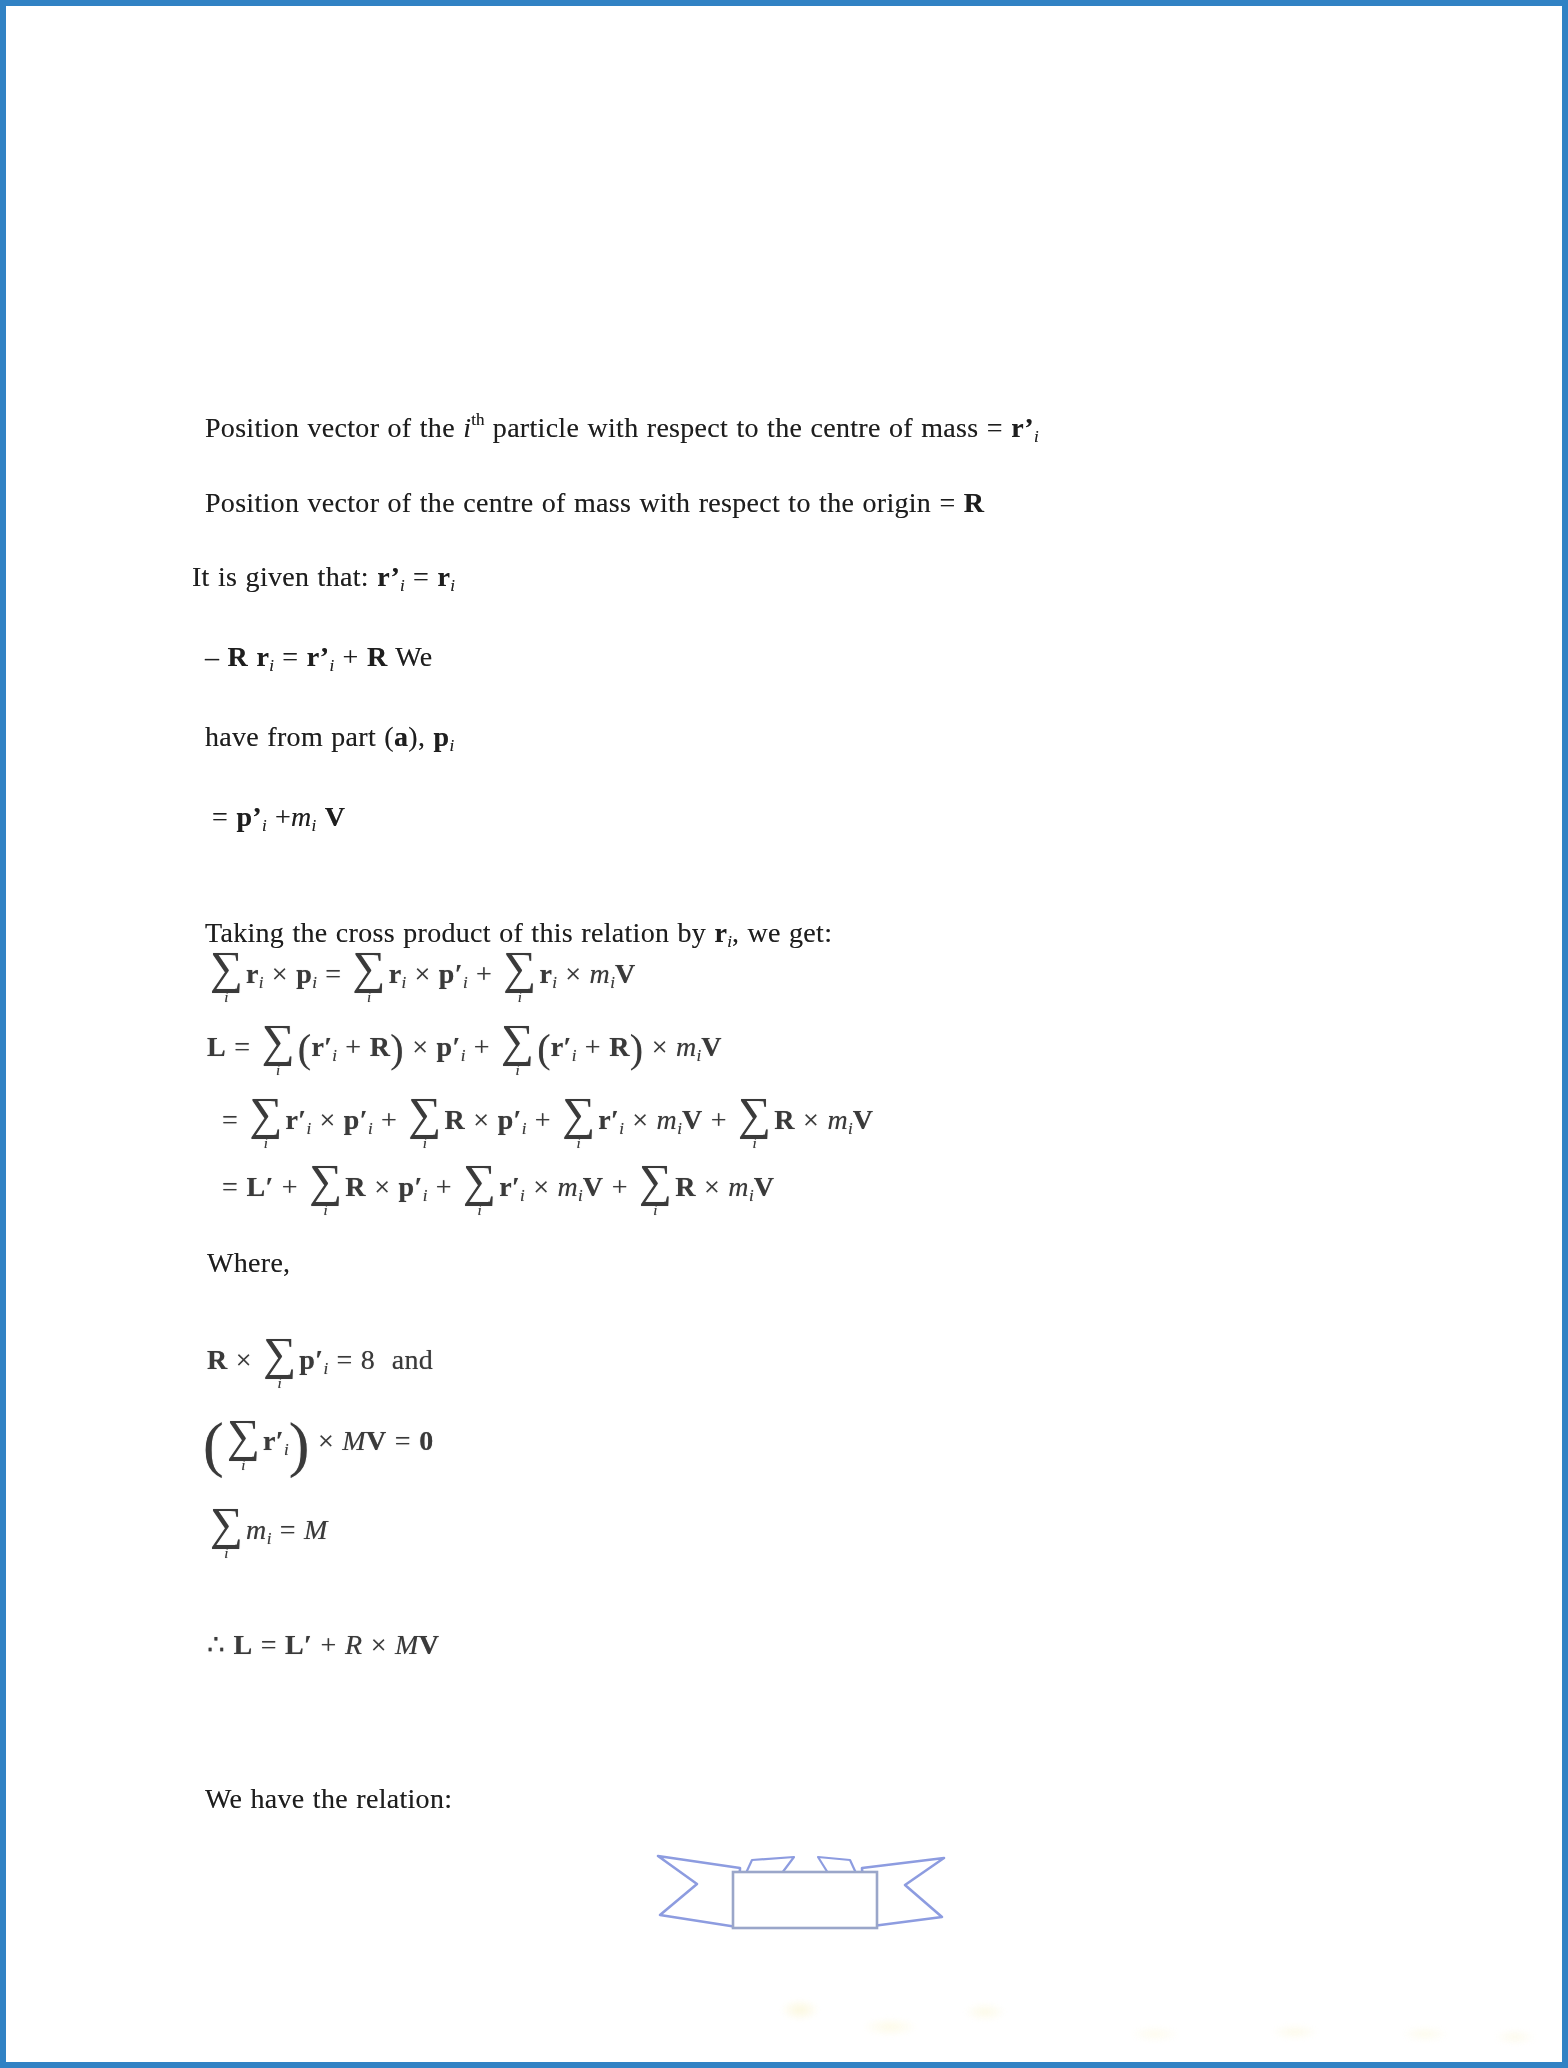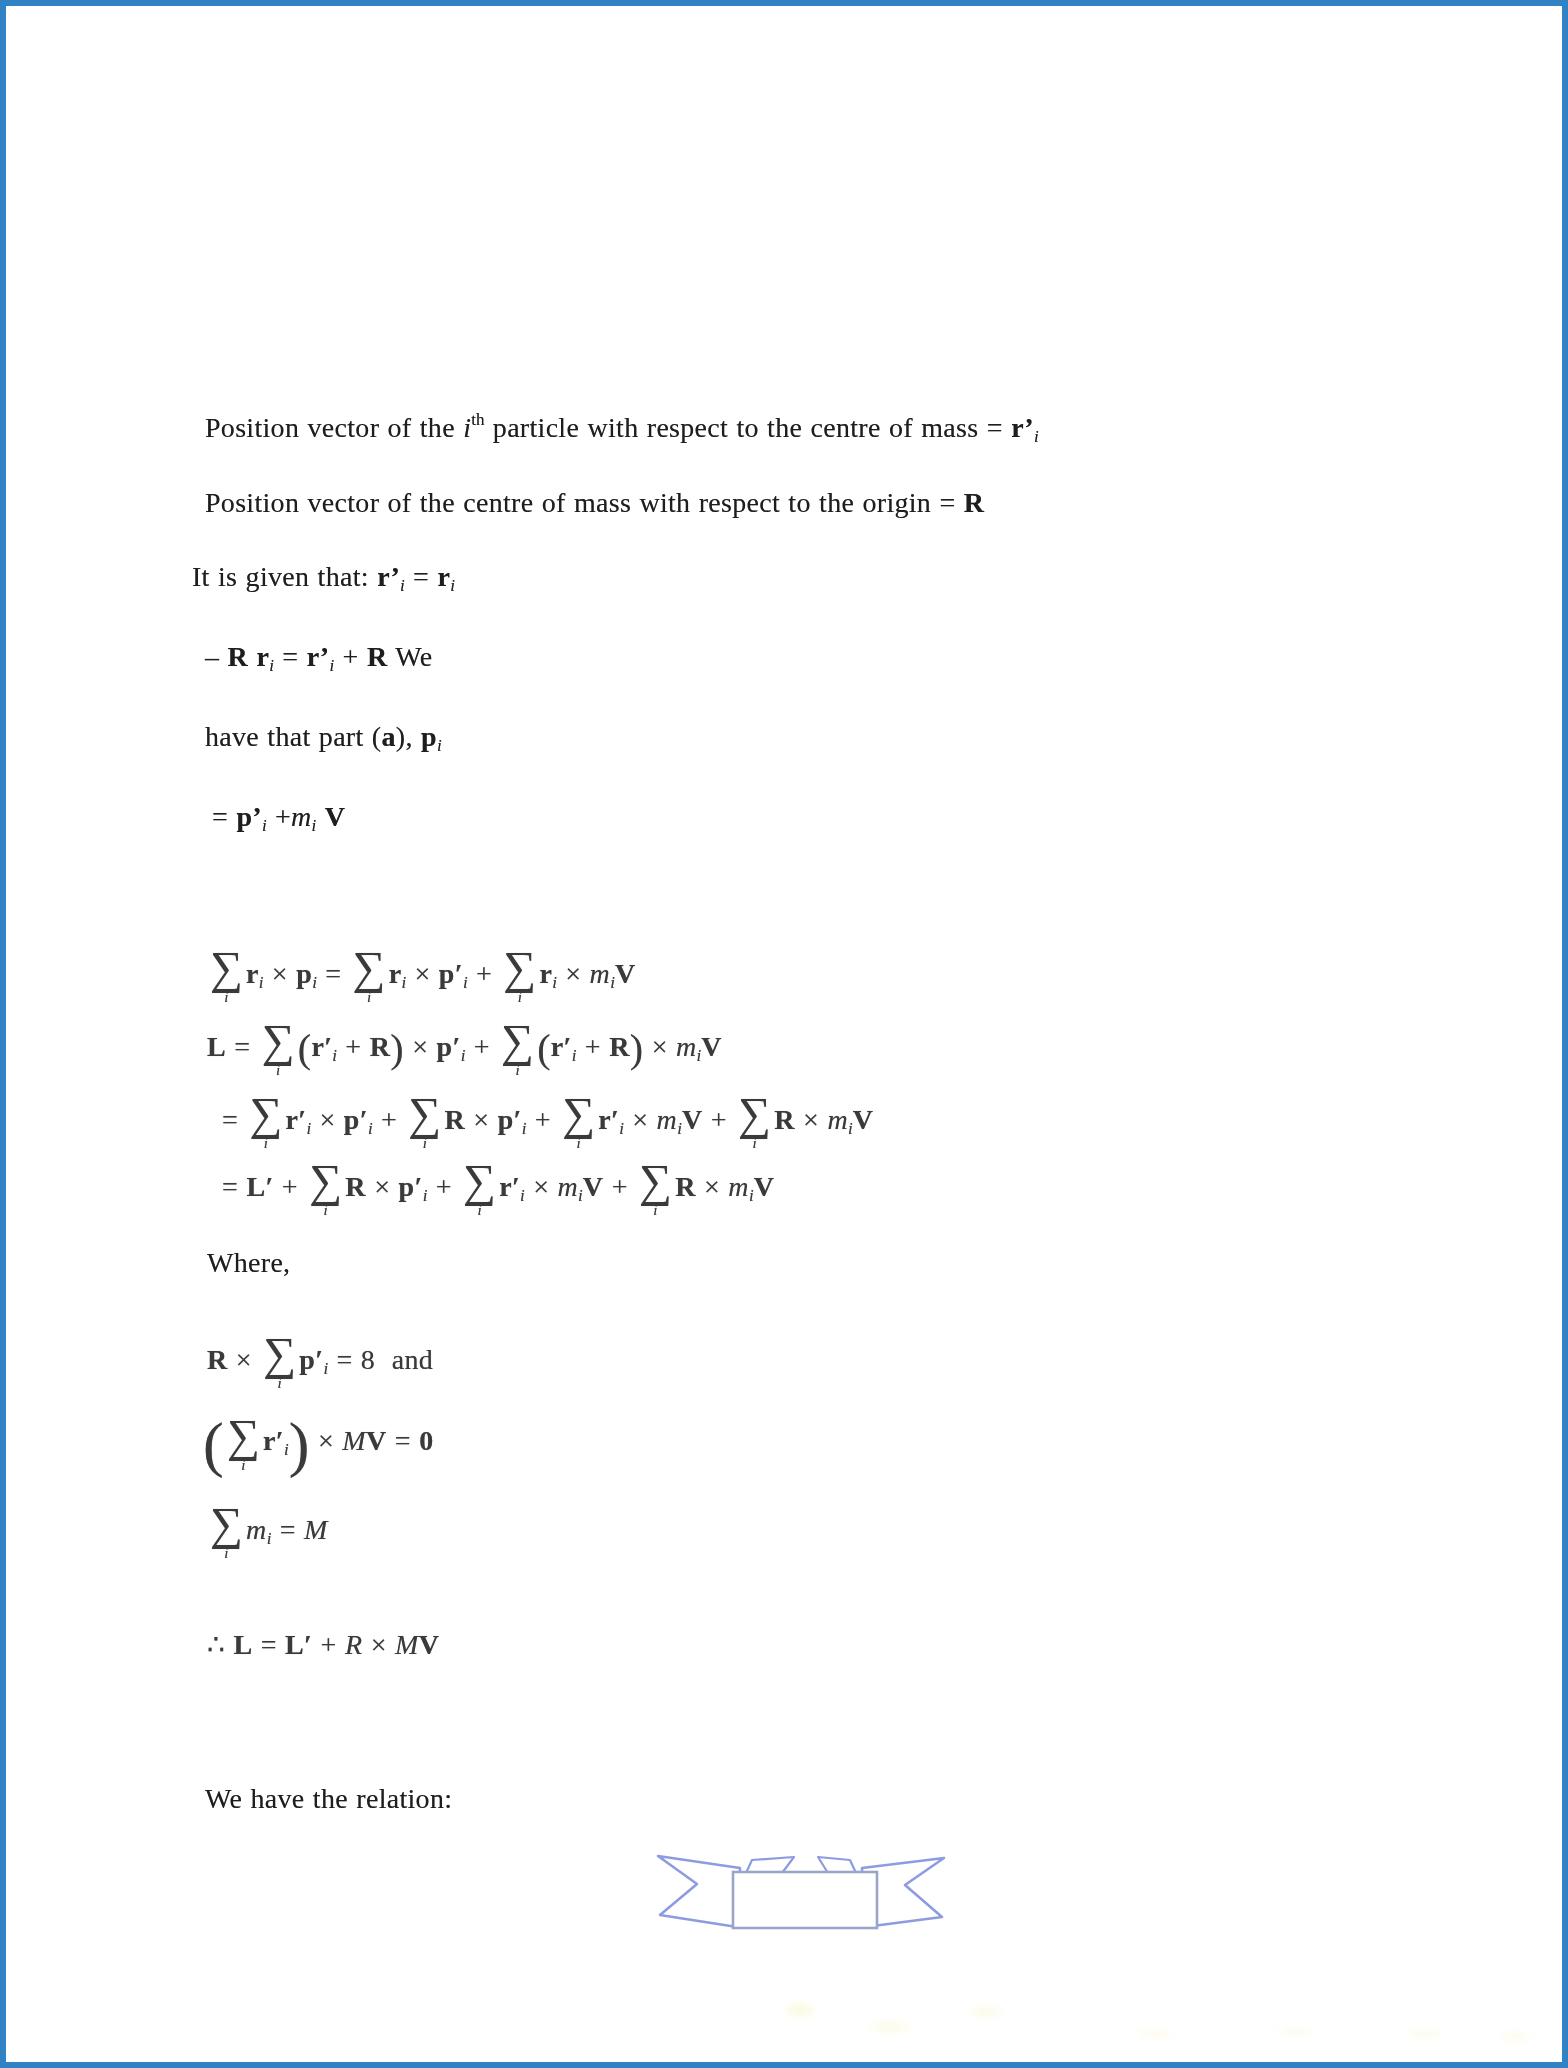--- a/index.html
+++ b/index.html
@@ -46,22 +46,23 @@
 </head>
 <body>
 
 <div class="page">
   <div class="frame"></div>
 
   <div class="line" style="left:205px;top:486px"><span class="t-n">Position vector of the centre of mass with respect to the origin = </span><span class="t-b">R</span></div>
   <div class="line" style="left:205px;top:403px"><span class="t-n">Position vector of the </span><span class="t-i">i</span><span class="t-sup">th</span><span class="t-n"> particle with respect to the centre of mass = </span><span class="t-b">r’</span><span class="t-sub">i</span></div>
   <div class="line" style="left:192px;top:560px"><span class="t-n">It is given that: </span><span class="t-b">r’</span><span class="t-sub">i</span><span class="t-n"> = </span><span class="t-b">r</span><span class="t-sub">i</span></div>
   <div class="line" style="left:205px;top:640px"><span class="t-n">– </span><span class="t-b">R</span><span class="t-n"> </span><span class="t-b">r</span><span class="t-sub">i</span><span class="t-n"> = </span><span class="t-b">r’</span><span class="t-sub">i</span><span class="t-n"> + </span><span class="t-b">R</span><span class="t-n"> We</span></div>
-  <div class="line" style="left:205px;top:720px"><span class="t-n">have that part (</span><span class="t-b">a</span><span class="t-n">), </span><span class="t-b">p</span><span class="t-sub">i</span></div>
+  <div class="line" style="left:205px;top:720px"><span class="t-n">have from part (</span><span class="t-b">a</span><span class="t-n">), </span><span class="t-b">p</span><span class="t-sub">i</span></div>
   <div class="line" style="left:212px;top:800px"><span class="t-n">= </span><span class="t-b">p’</span><span class="t-sub">i</span><span class="t-n"> +</span><span class="t-i">m</span><span class="t-sub">i</span><span class="t-n"> </span><span class="t-b">V</span></div>
+  <div class="line" style="left:205px;top:916px"><span class="t-n">Taking the cross product of this relation by </span><span class="t-b">r</span><span class="t-sub">i</span><span class="t-n">, we get:</span></div>
 
   <div class="line eq" style="left:207px;top:947px"><span class="sum"><span class="sg">∑</span><span class="si">i</span></span><span class="t-b">r</span><span class="t-sub">i</span><span class="t-n"> × </span><span class="t-b">p</span><span class="t-sub">i</span><span class="t-n"> = </span><span class="sum"><span class="sg">∑</span><span class="si">i</span></span><span class="t-b">r</span><span class="t-sub">i</span><span class="t-n"> × </span><span class="t-b">p′</span><span class="t-sub">i</span><span class="t-n"> + </span><span class="sum"><span class="sg">∑</span><span class="si">i</span></span><span class="t-b">r</span><span class="t-sub">i</span><span class="t-n"> × </span><span class="t-i">m</span><span class="t-sub">i</span><span class="t-b">V</span></div>
   <div class="line eq" style="left:207px;top:1020px"><span class="t-b">L</span><span class="t-n"> = </span><span class="sum"><span class="sg">∑</span><span class="si">i</span></span><span class="t-big">(</span><span class="t-b">r′</span><span class="t-sub">i</span><span class="t-n"> + </span><span class="t-b">R</span><span class="t-big">)</span><span class="t-n"> × </span><span class="t-b">p′</span><span class="t-sub">i</span><span class="t-n"> + </span><span class="sum"><span class="sg">∑</span><span class="si">i</span></span><span class="t-big">(</span><span class="t-b">r′</span><span class="t-sub">i</span><span class="t-n"> + </span><span class="t-b">R</span><span class="t-big">)</span><span class="t-n"> × </span><span class="t-i">m</span><span class="t-sub">i</span><span class="t-b">V</span></div>
   <div class="line eq" style="left:222px;top:1093px"><span class="t-n">= </span><span class="sum"><span class="sg">∑</span><span class="si">i</span></span><span class="t-b">r′</span><span class="t-sub">i</span><span class="t-n"> × </span><span class="t-b">p′</span><span class="t-sub">i</span><span class="t-n"> + </span><span class="sum"><span class="sg">∑</span><span class="si">i</span></span><span class="t-b">R</span><span class="t-n"> × </span><span class="t-b">p′</span><span class="t-sub">i</span><span class="t-n"> + </span><span class="sum"><span class="sg">∑</span><span class="si">i</span></span><span class="t-b">r′</span><span class="t-sub">i</span><span class="t-n"> × </span><span class="t-i">m</span><span class="t-sub">i</span><span class="t-b">V</span><span class="t-n"> + </span><span class="sum"><span class="sg">∑</span><span class="si">i</span></span><span class="t-b">R</span><span class="t-n"> × </span><span class="t-i">m</span><span class="t-sub">i</span><span class="t-b">V</span></div>
   <div class="line eq" style="left:222px;top:1160px"><span class="t-n">= </span><span class="t-b">L′</span><span class="t-n"> + </span><span class="sum"><span class="sg">∑</span><span class="si">i</span></span><span class="t-b">R</span><span class="t-n"> × </span><span class="t-b">p′</span><span class="t-sub">i</span><span class="t-n"> + </span><span class="sum"><span class="sg">∑</span><span class="si">i</span></span><span class="t-b">r′</span><span class="t-sub">i</span><span class="t-n"> × </span><span class="t-i">m</span><span class="t-sub">i</span><span class="t-b">V</span><span class="t-n"> + </span><span class="sum"><span class="sg">∑</span><span class="si">i</span></span><span class="t-b">R</span><span class="t-n"> × </span><span class="t-i">m</span><span class="t-sub">i</span><span class="t-b">V</span></div>
 
   <div class="line" style="left:207px;top:1246px"><span class="t-n">Where,</span></div>
 
   <div class="line eq" style="left:207px;top:1333px"><span class="t-b">R</span><span class="t-n"> × </span><span class="sum"><span class="sg">∑</span><span class="si">i</span></span><span class="t-b">p′</span><span class="t-sub">i</span><span class="t-n"> = 8  and</span></div>
   <div class="line eq" style="left:203px;top:1413px"><span class="t-huge">(</span><span class="sum"><span class="sg">∑</span><span class="si">i</span></span><span class="t-b">r′</span><span class="t-sub">i</span><span class="t-huge">)</span><span class="t-n"> × </span><span class="t-i">M</span><span class="t-b">V</span><span class="t-n"> = </span><span class="t-b">0</span></div>

